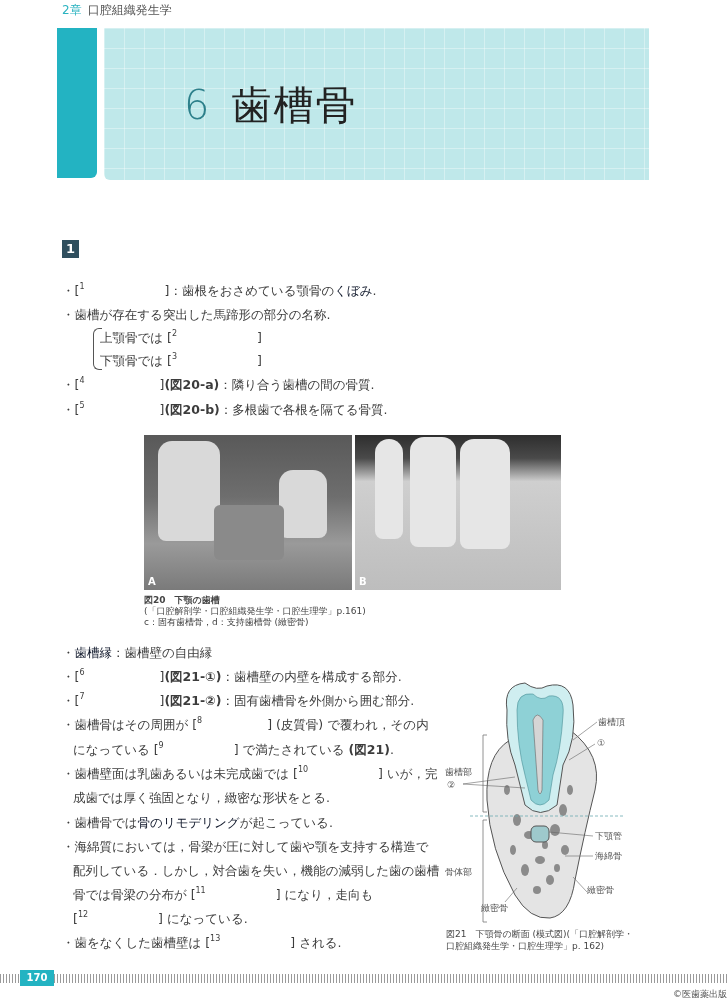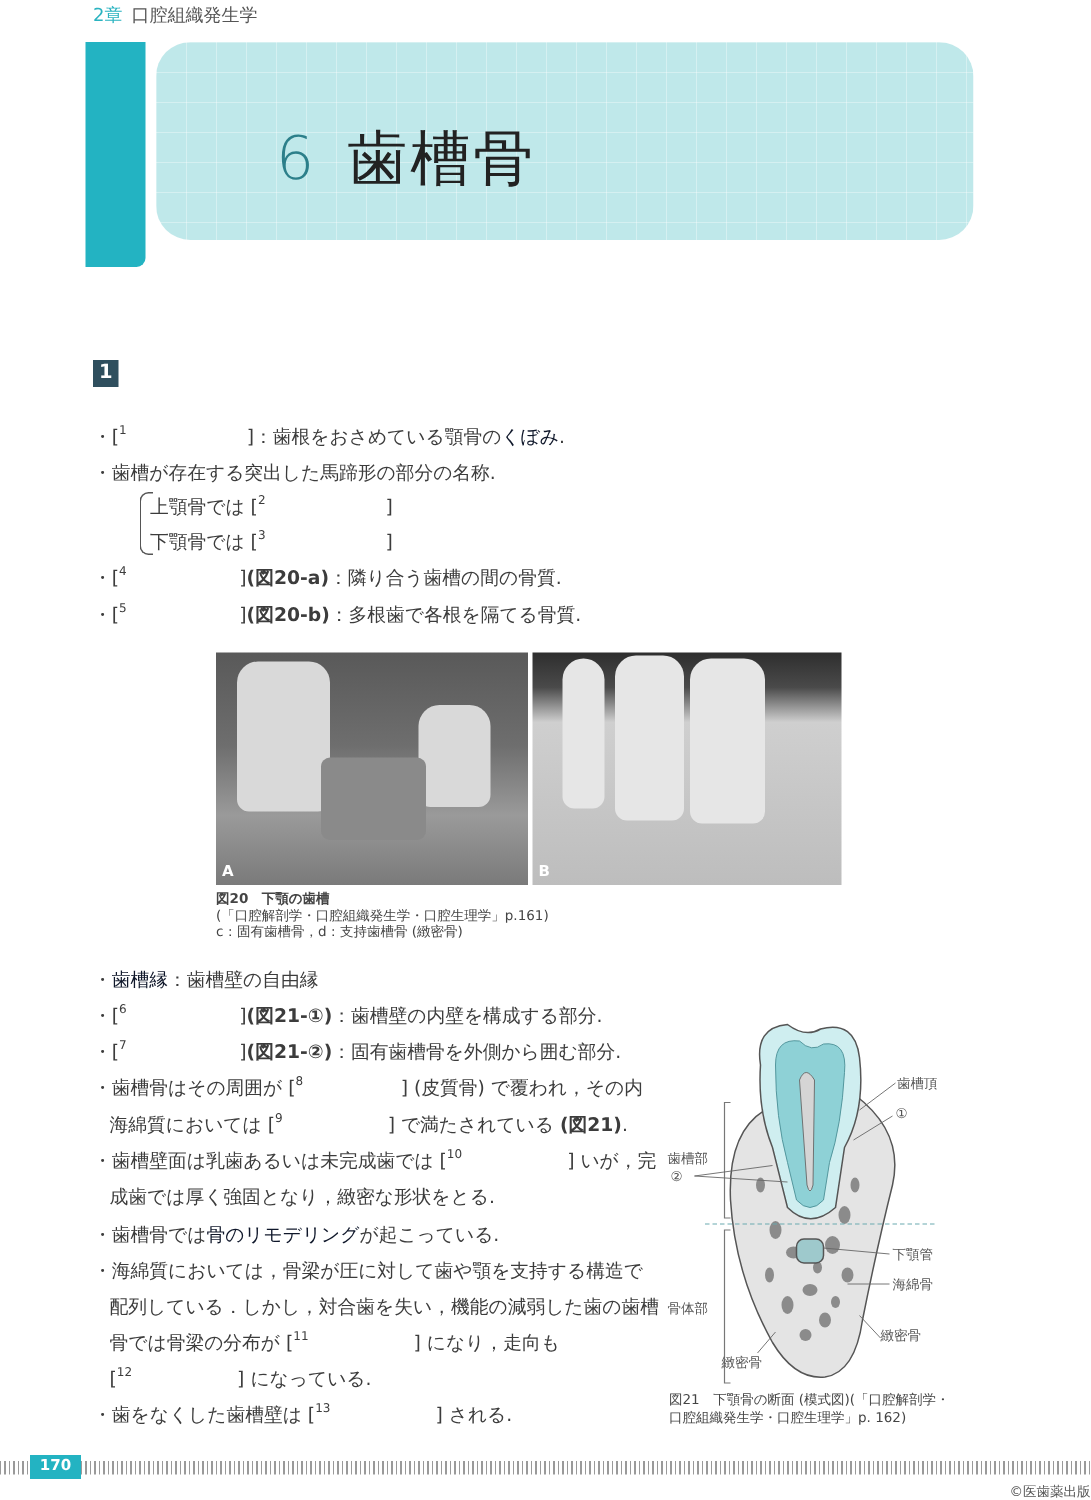--- a/index.html
+++ b/index.html
@@ -14,28 +14,27 @@
   .chapter .num { color: #2ab3c0; margin-right: 6px; }
 
   .title-band {
     position: absolute; left: 57px; top: 28px; width: 592px; height: 152px;
   }
   .title-band .tab {
     position: absolute; left: 0; top: 0; width: 40px; height: 150px;
     background: #23b3c2; border-bottom-right-radius: 6px;
   }
   .title-band .panel {
-    position: absolute; left: 47px; top: 0; right: 0; height: 132px;
+    position: absolute; left: 47px; top: 0; right: 0; height: 152px;
     background-color: #bfe8ea;
     background-image:
       linear-gradient(rgba(255,255,255,0.35) 1px, transparent 1px),
       linear-gradient(90deg, rgba(255,255,255,0.35) 1px, transparent 1px);
     background-size: 20px 20px;
     border-bottom-left-radius: 6px;
-    border-radius: 23px;
   }
   .title-band .title {
     position: absolute; left: 80px; top: 50px; font-size: 40px; color: #222;
     letter-spacing: 2px;
   }
   .title-band .title .n { color: #2c7f8a; font-weight: 300; margin-right: 20px; }
 
   .section-head {
     position: absolute; left: 62px; top: 240px; font-size: 19px; color: #333;
     display: flex; align-items: center;
@@ -149,21 +148,21 @@
 <div class="line" style="left:62px; top:669px;">
   <span>・[</span><span class="sup">6</span><span class="blank" style="width:75px"></span><span>]</span><span class="bold">(図21-①)</span><span>：歯槽壁の内壁を構成する部分.</span>
 </div>
 <div class="line" style="left:62px; top:693px;">
   <span>・[</span><span class="sup">7</span><span class="blank" style="width:75px"></span><span>]</span><span class="bold">(図21-②)</span><span>：固有歯槽骨を外側から囲む部分.</span>
 </div>
 <div class="line" style="left:62px; top:717px;">
   <span>・歯槽骨はその周囲が [</span><span class="sup">8</span><span class="blank" style="width:65px"></span><span>] (皮質骨) で覆われ，その内</span>
 </div>
 <div class="line" style="left:73px; top:742px;">
-  <span>海綿質においては [</span><span class="sup">9</span><span class="blank" style="width:70px"></span><span>] で満たされている </span><span class="bold">(図21)</span><span>.</span>
+  <span>になっている [</span><span class="sup">9</span><span class="blank" style="width:70px"></span><span>] で満たされている </span><span class="bold">(図21)</span><span>.</span>
 </div>
 <div class="line" style="left:62px; top:766px;">
   <span>・歯槽壁面は乳歯あるいは未完成歯では [</span><span class="sup">10</span><span class="blank" style="width:70px"></span><span>] いが，完</span>
 </div>
 <div class="line" style="left:73px; top:790px;">成歯では厚く強固となり，緻密な形状をとる.</div>
 <div class="line" style="left:62px; top:815px;">
   <span>・歯槽骨では</span><span class="teal">骨のリモデリング</span><span>が起こっている.</span>
 </div>
 <div class="line" style="left:62px; top:839px;">・海綿質においては，骨梁が圧に対して歯や顎を支持する構造で</div>
 <div class="line" style="left:73px; top:863px;">配列している．しかし，対合歯を失い，機能の減弱した歯の歯槽</div>

